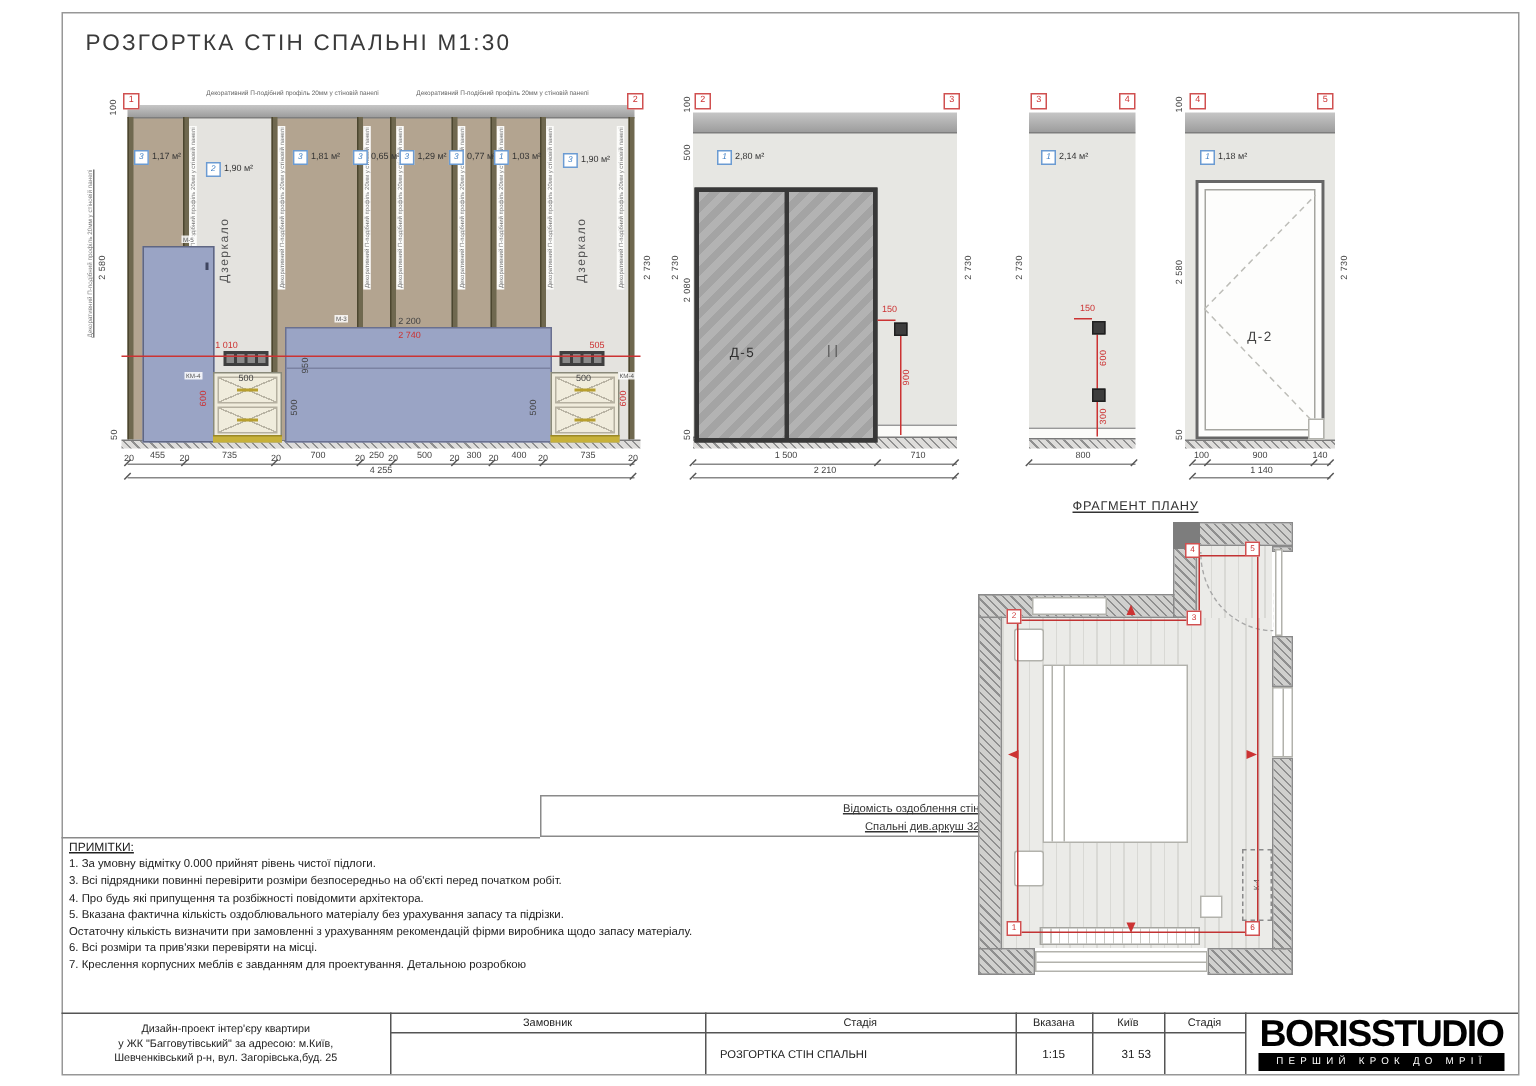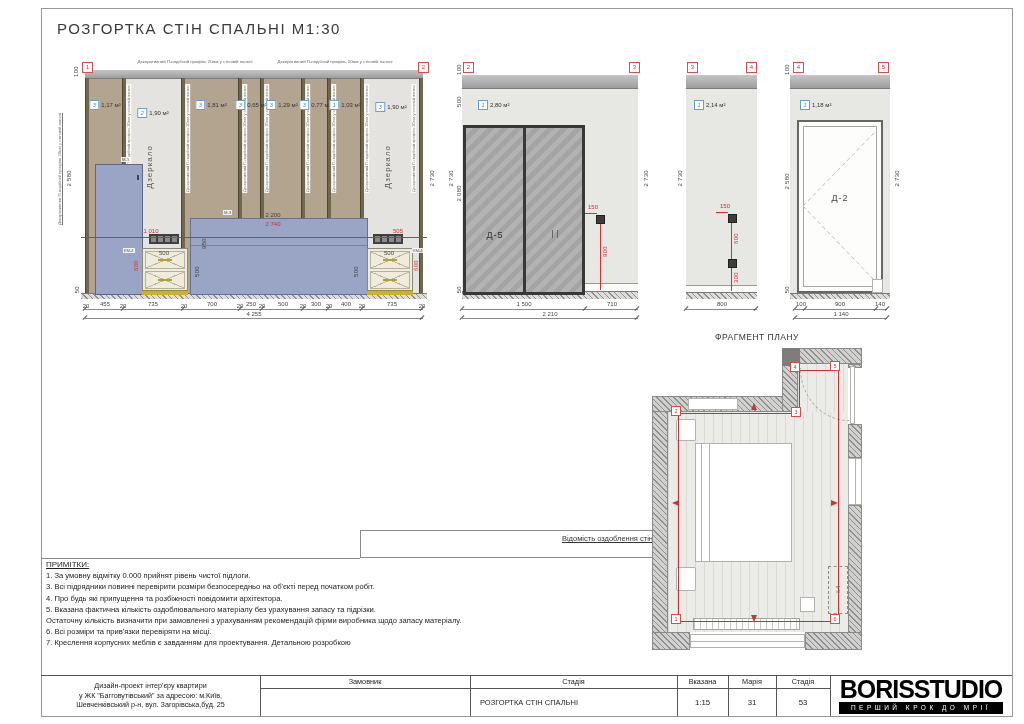--- a/index.html
+++ b/index.html
@@ -69,21 +69,21 @@
   .pwhite{position:absolute;background:#fff;border:1px solid #b2b2ac;box-sizing:border-box;z-index:3;}
   .pline{position:absolute;background:#b2b2ac;z-index:4;}
   .rline{position:absolute;background:#c23333;z-index:6;}
   .arr{position:absolute;width:0;height:0;z-index:7;}
   .arc{position:absolute;border-left:1px dashed #a8a8a8;border-bottom:1px dashed #a8a8a8;
     border-radius:0 0 0 100%;z-index:4;}
   .radiator{position:absolute;background:#fff repeating-linear-gradient(90deg,#c9c9c4 0 1px,transparent 1px 6px);
     border:1px solid #a5a5a0;box-sizing:border-box;z-index:3;}
   .k4box{position:absolute;border:1px dashed #8a8a8a;z-index:4;display:flex;align-items:center;justify-content:center;}
   .k4box span{writing-mode:vertical-rl;transform:rotate(180deg);font-size:5px;color:#555;}
-  .plan-title{position:absolute;font-size:8.5px;color:#333;letter-spacing:.5px;
+  .plan-title{position:absolute;font-size:8.5px;color:#333;text-decoration:underline;letter-spacing:.5px;
     transform:translateX(-50%);white-space:nowrap;}
   .fin-box{position:absolute;border:1px solid #8a8a8a;box-sizing:border-box;padding:2px 6px 0 0;
     text-align:right;font-size:7.5px;line-height:11.5px;color:#333;}
   .fin-box div{text-decoration:underline;}
   .notes{position:absolute;font-size:7.6px;line-height:11.2px;color:#222;}
   .notes .nt{text-decoration:underline;font-size:8px;}
   .tb-line{position:absolute;background:#555;z-index:5;}
   .tb-cell{position:absolute;display:flex;align-items:center;justify-content:center;text-align:center;
     font-size:7.3px;color:#222;z-index:6;box-sizing:border-box;}
   .tb-col{position:absolute;display:flex;flex-direction:column;align-items:center;justify-content:center;
@@ -338,21 +338,21 @@
       <i class="codebox">1</i>
       <span>1,18 м²</span>
     </span>
   <div class="door2" style="left:797px;top:120px;width:82px;height:169px">
     <div class="door2-inner"></div>
     <svg width="82" height="169" style="position:absolute;left:0;top:0">
       <line x1="4" y1="84" x2="78" y2="8" stroke="#bdbdb8" stroke-width="1" stroke-dasharray="4 3"></line>
       <line x1="4" y1="84" x2="78" y2="161" stroke="#bdbdb8" stroke-width="1" stroke-dasharray="4 3"></line>
     </svg>
   </div>
-  <span class="door-label" style="left:840px;top:198px;color:#444">Д-2</span>
+  <span class="door-label" style="left:840px;top:224px;color:#444">Д-2</span>
   <div class="pwhite" style="left:872px;top:279px;width:11px;height:14px"></div>
   <div class="fhatch" style="left:790px;top:293px;width:100px;height:5px"></div>
   <span class="vdim" style="left:784px;top:64px">100</span>
   <span class="vdim" style="left:784px;top:173px">2 580</span>
   <span class="vdim" style="left:784px;top:286px">50</span>
   <span class="vdim" style="left:894px;top:170px">2 730</span>
   <div class="hline" style="left:795px;top:309px;width:92px"></div>
   <span class="tick" style="left:792px;top:308px"></span>
     <span class="tick" style="left:802px;top:308px"></span>
   <span class="tick" style="left:873px;top:308px"></span>
@@ -413,20 +413,21 @@
   <div class="pwhite" style="left:676px;top:567px;width:20px;height:24px;border-radius:2px"></div>
   <div class="pwhite" style="left:800px;top:597px;width:15px;height:15px"></div>
   <div class="radiator" style="left:693px;top:618px;width:107px;height:12px"></div>
   <div class="k4box" style="left:828px;top:566px;width:18px;height:46px">
       <span>К-4</span>
     </div>
 
   <div class="hline" style="left:41px;top:558px;width:319px;background:#8a8a8a"></div>
   <div class="fin-box" style="left:360px;top:530px;width:300px;height:28px">
     <div>Відомість оздоблення стін</div>
+    <div>Спальні див.аркуш 32</div>
   </div>
 
   <div class="notes" style="left:46px;top:559px;width:690px">
     <div class="nt">ПРИМІТКИ:</div>
     <div>1. За умовну відмітку 0.000 прийнят рівень чистої підлоги.</div>
     <div>3. Всі підрядники повинні перевірити розміри безпосередньо на об'єкті перед початком робіт.</div>
     <div>4. Про будь які припущення та розбіжності повідомити архітектора.</div>
     <div>5. Вказана фактична кількість оздоблювального матеріалу без урахування запасу та підрізки.</div>
     <div>Остаточну кількість визначити при замовленні з урахуванням рекомендацій фірми виробника щодо запасу матеріалу.</div>
     <div>6. Всі розміри та прив'язки перевіряти на місці.</div>
@@ -444,21 +445,21 @@
   <div class="tb-col" style="left:41px;top:675px;width:219px;height:41px">
     <div>Дизайн-проект інтер'єру квартири</div>
     <div>у ЖК "Багговутівський" за адресою: м.Київ,</div>
     <div>Шевченківський р-н, вул. Загорівська,буд. 25</div>
   </div>
   <div class="tb-cell" style="left:260px;top:675px;width:210px;height:13px">Замовник</div>
   <div class="tb-cell" style="left:470px;top:675px;width:207px;height:13px">Стадія</div>
   <div class="tb-cell" style="left:470px;top:688px;width:207px;height:28px;justify-content:flex-start;padding-left:10px;font-size:7.5px">РОЗГОРТКА СТІН СПАЛЬНІ</div>
   <div class="tb-cell" style="left:677px;top:675px;width:51px;height:13px">Вказана</div>
   <div class="tb-cell" style="left:677px;top:688px;width:51px;height:28px;font-size:7.8px">1:15</div>
-  <div class="tb-cell" style="left:728px;top:675px;width:48px;height:13px">Марія</div>
+  <div class="tb-cell" style="left:728px;top:675px;width:48px;height:13px">Київ</div>
   <div class="tb-cell" style="left:728px;top:688px;width:48px;height:28px;font-size:7.8px">31</div>
   <div class="tb-cell" style="left:776px;top:675px;width:54px;height:13px">Стадія</div>
-  <div class="tb-cell" style="left:776px;top:688px;width:54px;height:28px;font-size:7.8px">53</div>
+  <div class="tb-cell" style="left:736px;top:688px;width:54px;height:28px;font-size:7.8px">53</div>
   <div class="logo-wrap" style="left:830px;top:675px;width:182px;height:41px">
     <div class="logo-name">BORISSTUDIO</div>
     <div class="logo-bar">ПЕРШИЙ КРОК ДО МРІЇ</div>
   </div>
 </div>
 
 </body></html>

